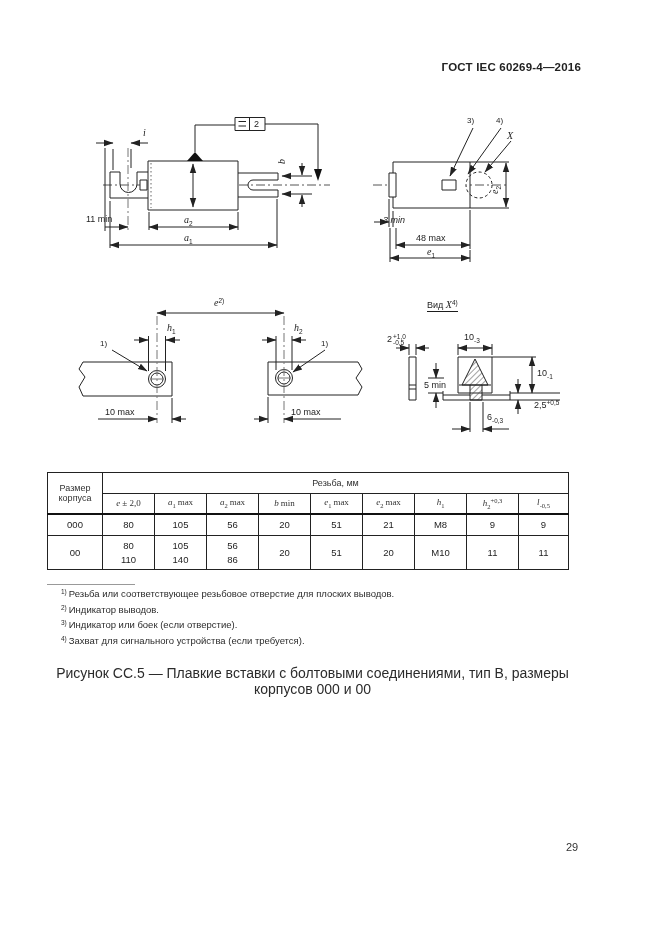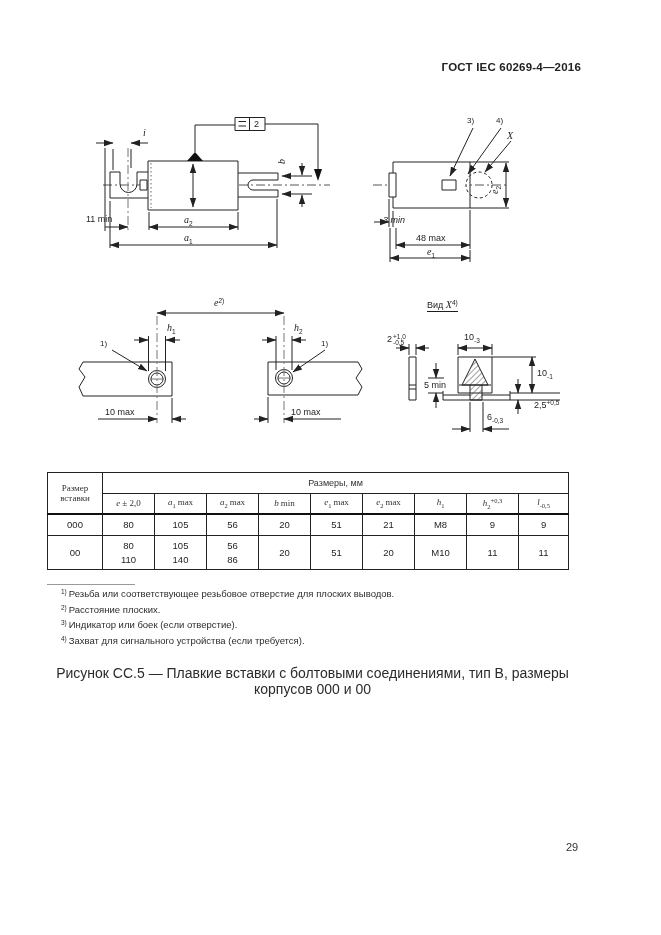--- a/index.html
+++ b/index.html
@@ -17,21 +17,21 @@
   .stack{display:inline-block;vertical-align:middle;line-height:6px;font-size:6.5px;text-align:left;margin-left:1px;}
   .stack span{display:block;}
   .rot{transform:rotate(-90deg);transform-origin:0 0;}
   .u{border-bottom:1px solid #1d1d1d;padding-bottom:1px;}
   
   table.dims{position:absolute;left:47px;top:472px;width:521px;border-collapse:collapse;table-layout:fixed;}
   table.dims td,table.dims th{border:1px solid #222;text-align:center;vertical-align:middle;
       font-weight:normal;font-size:9.5px;color:#1d1d1d;padding:1px 0;}
   table.dims .hd{font-size:9px;color:#333;}
   table.dims tr.r2 td{border-bottom:2px solid #111;font-family:Liberation Serif, serif;}
-  td.corner{border-bottom:2px solid #111 !important;font-family:Liberation Serif, serif;}
+  td.corner{border-bottom:2px solid #111 !important;}
   .pre{white-space:pre-line;line-height:14px;}
   .qual{font-size:9px;margin-left:2px;}
   
   .fnsep{position:absolute;left:47px;top:584px;width:88px;border-top:1px solid #999;}
   .fns{position:absolute;left:47px;top:588px;width:531px;font-size:9.5px;color:#2b2b2b;}
   .fns div{margin:0 0 4.5px 14px;}
   .fns sup{font-size:6.5px;vertical-align:3px;margin-right:2px;}
   .cap{position:absolute;left:47px;top:665px;width:531px;text-align:center;font-size:14px;color:#2b2b2b;}
 </style>
 </head>
@@ -253,23 +253,23 @@
         <col style="width:52px">
         <col style="width:52px">
         <col style="width:52px">
       <col style="width:52px">
         <col style="width:50px">
     </colgroup>
     <tbody>
         <tr style="height:21px">
       <td class="corner hd" rowspan="2">
         <div>Размер</div>
-        <div>вставки</div>
+        <div>корпуса</div>
       </td>
-      <td class="hd" colspan="9">Размеры, мм</td>
+      <td class="hd" colspan="9">Резьба, мм</td>
     </tr>
     <tr class="r2" style="height:20px">
       <td class="hd"><i class="v">e</i><span class="qual">± 2,0</span></td>
       <td class="hd"><i class="v">a</i><sub class="s">1</sub><span class="qual">max</span></td>
       <td class="hd"><i class="v">a</i><sub class="s">2</sub><span class="qual">max</span></td>
       <td class="hd"><i class="v">b</i><span class="qual">min</span></td>
       <td class="hd"><i class="v">e</i><sub class="s">1</sub><span class="qual">max</span></td>
       <td class="hd"><i class="v">e</i><sub class="s">2</sub><span class="qual">max</span></td>
       <td class="hd"><i class="v">h</i><sub class="s">1</sub></td>
       <td class="hd"><i class="v">h</i><sub class="s">2</sub><sup class="s">+0,3</sup></td>
@@ -301,21 +301,21 @@
       <td>М10</td>
       <td>11</td>
       <td>11</td>
     </tr>
   </tbody>
     </table>
 
   <div class="fnsep"></div>
   <div class="fns">
     <div><sup>1)</sup><span>Резьба или соответствующее резьбовое отверстие для плоских выводов.</span></div>
-    <div><sup>2)</sup><span>Расстояние плоских.</span></div>
+    <div><sup>2)</sup><span>Индикатор выводов.</span></div>
     <div><sup>3)</sup><span>Индикатор или боек (если отверстие).</span></div>
     <div><sup>4)</sup><span>Захват для сигнального устройства (если требуется).</span></div>
   </div>
 
   <div class="cap">Рисунок СС.5 — Плавкие вставки с болтовыми соединениями, тип В,  размеры корпусов 000 и 00</div>
 
   <div class="pageno">29</div>
 </div>
 
 </body></html>

